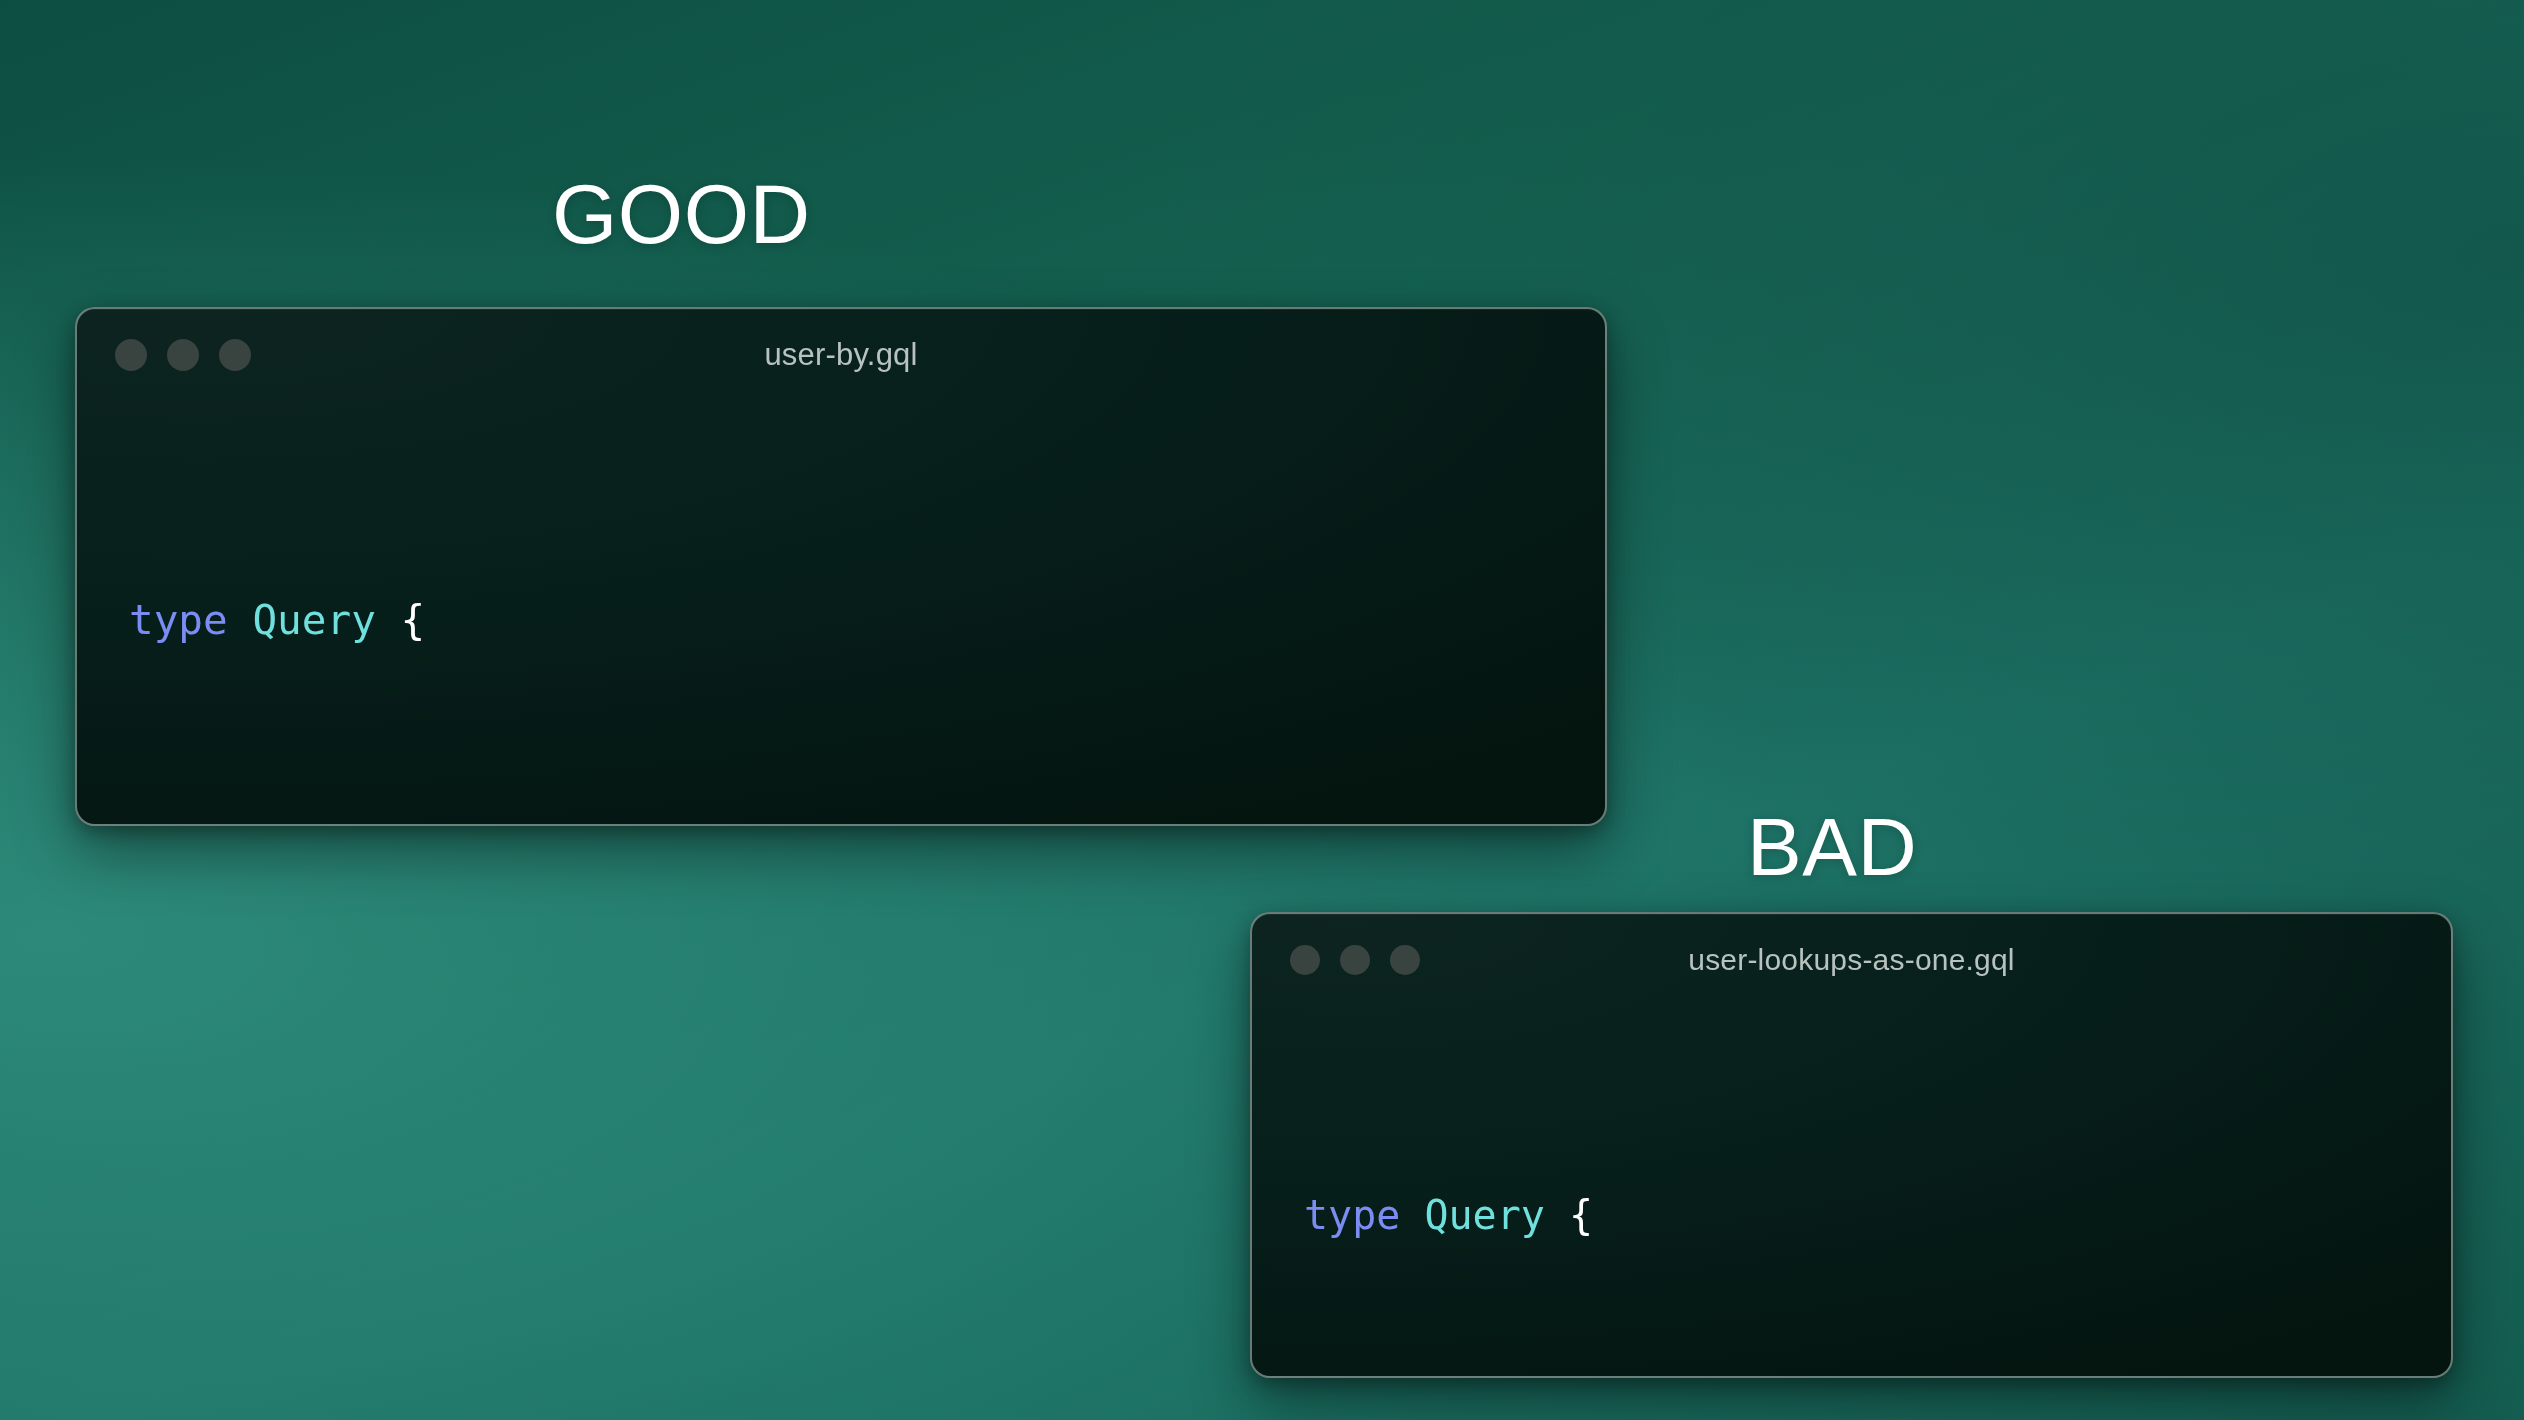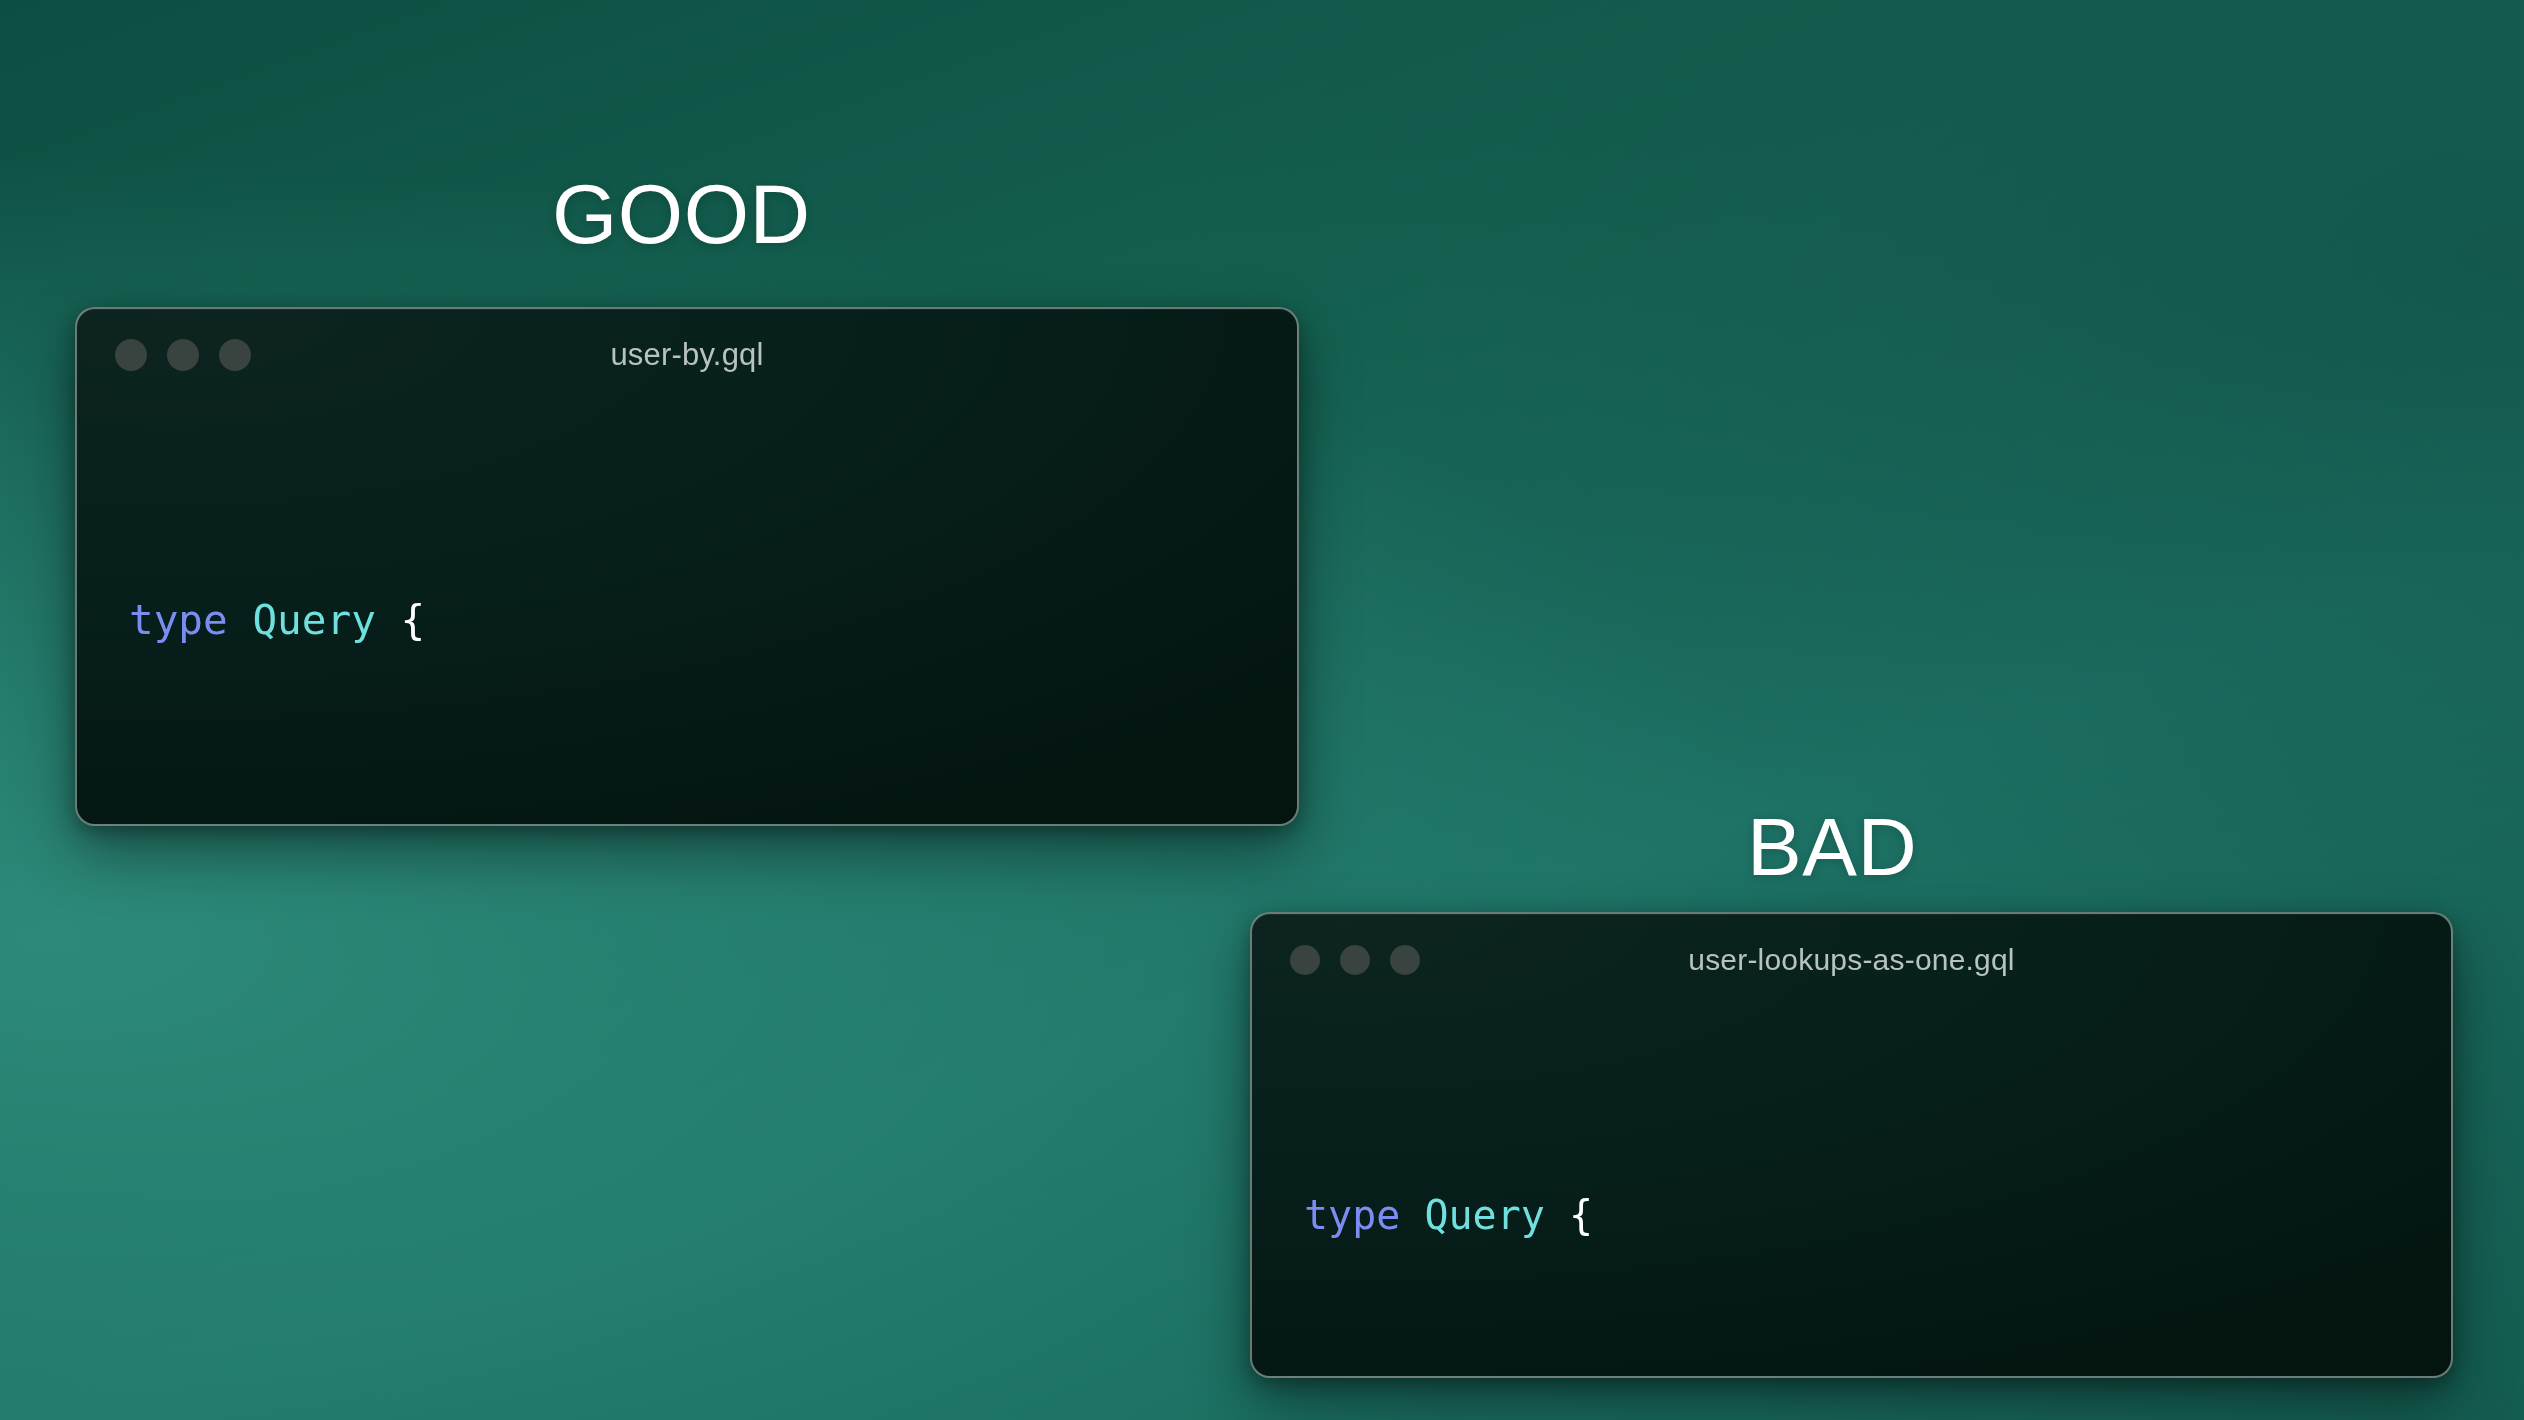--- a/index.html
+++ b/index.html
@@ -73,21 +73,21 @@
     position: absolute;
     inset: 0;
     border-radius: 18px;
     pointer-events: none;
     box-shadow: inset 0 1px 0 rgba(255,255,255,0.05);
   }
 
   #window-good {
     left: 75px;
     top: 307px;
-    width: 1224px;
+    width: 1532px;
     height: 519px;
   }
   #window-bad {
     left: 1250px;
     top: 912px;
     width: 1203px;
     height: 466px;
   }
 
   

